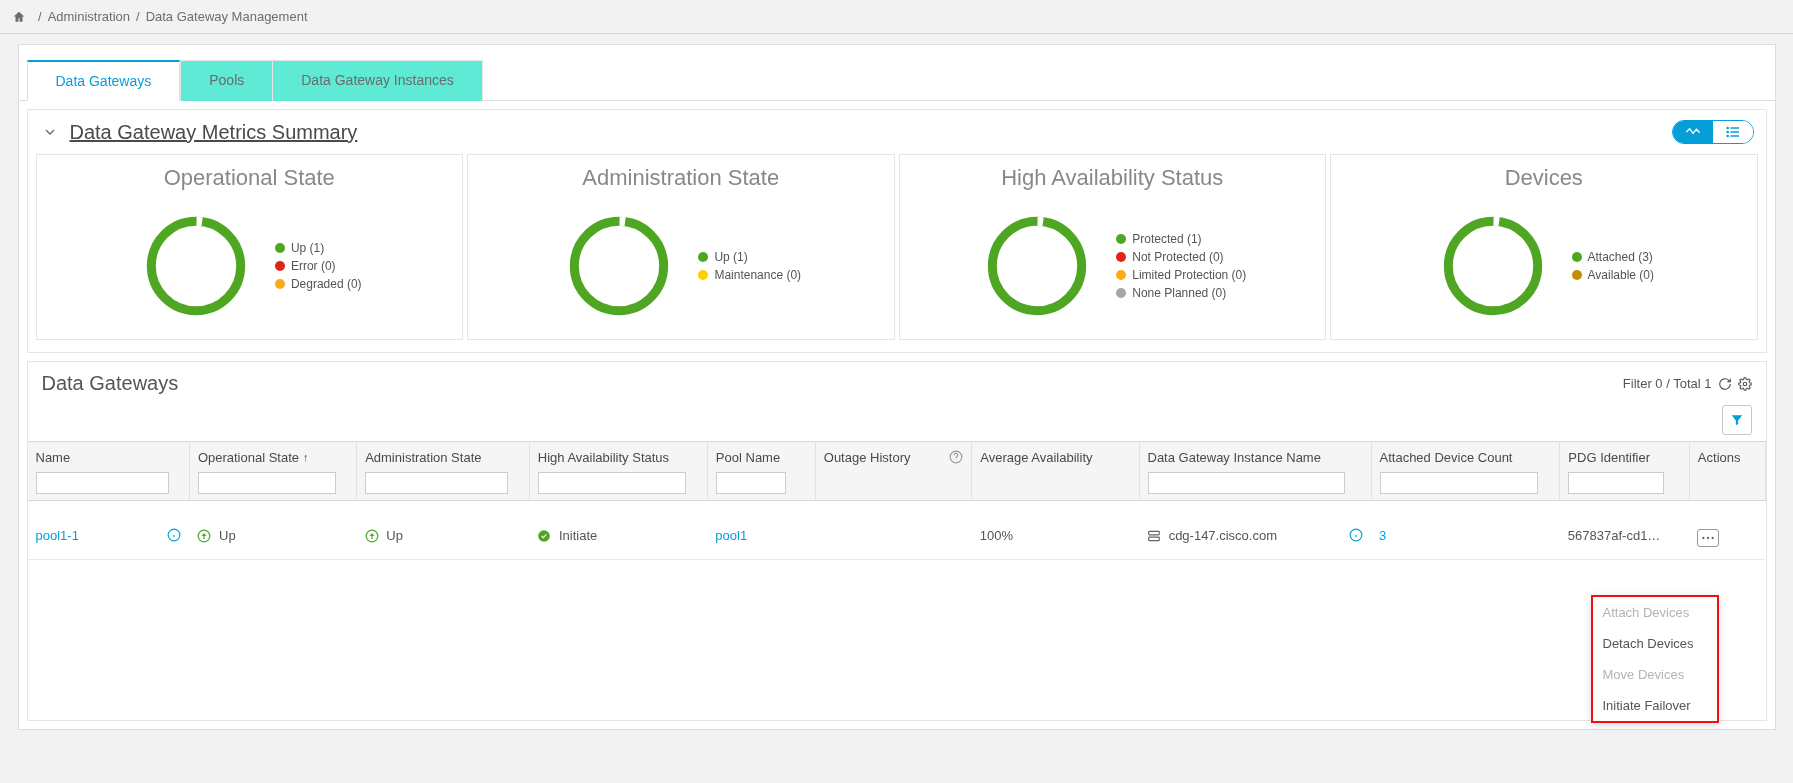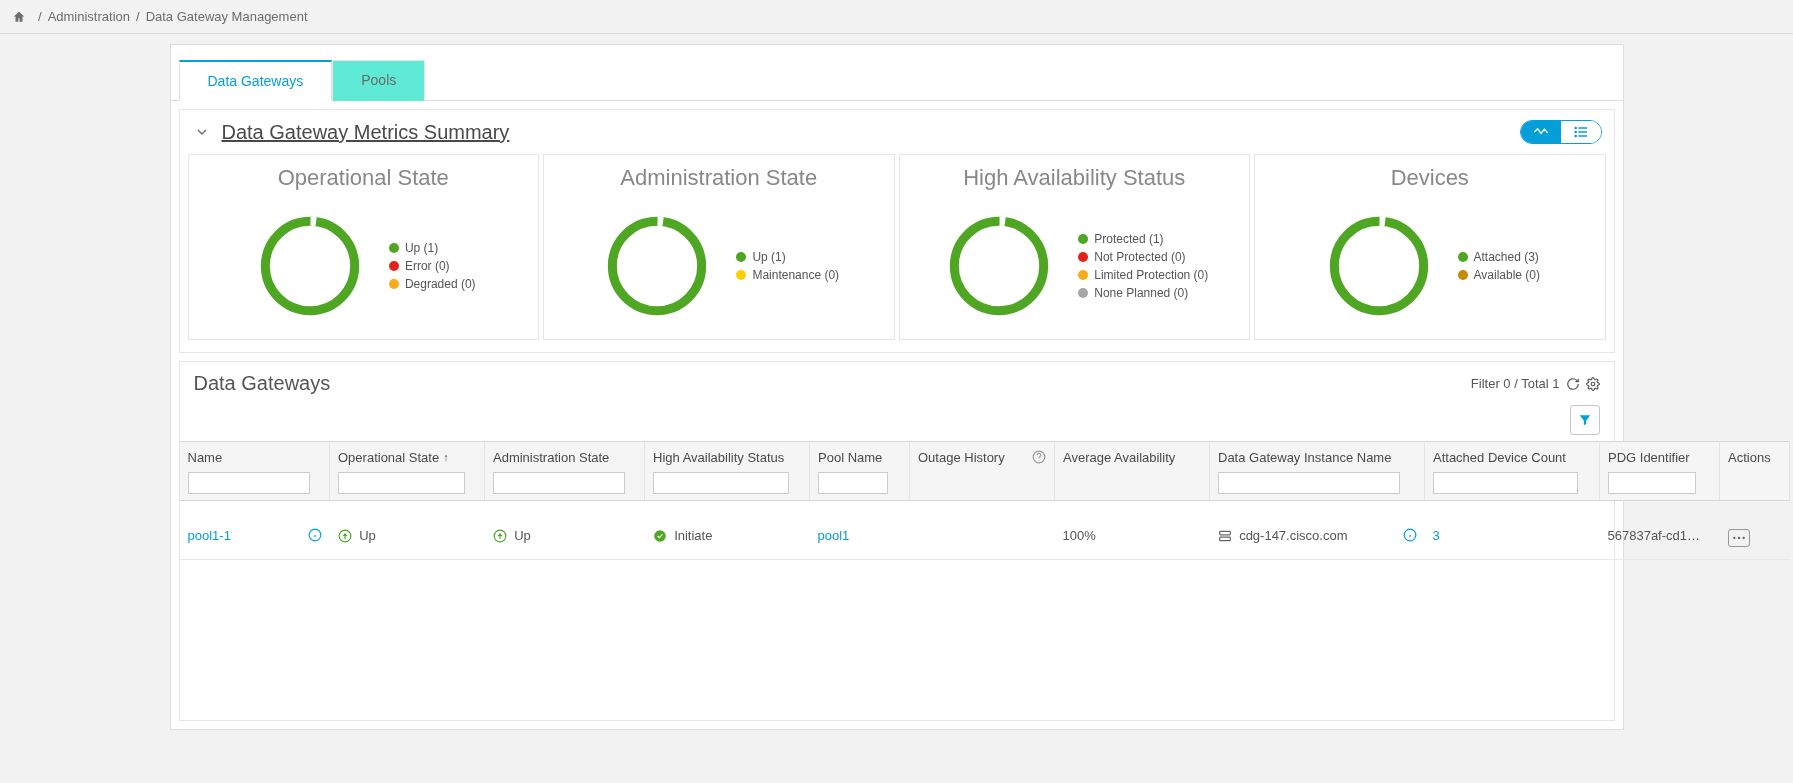--- a/index.html
+++ b/index.html
@@ -23,21 +23,21 @@
   }
   .topbar .home-icon { color:#6d6d6d; margin-right:6px; display:inline-flex; }
   .topbar a { color:#6d6d6d; text-decoration:none; }
   .topbar .sep { margin:0 6px; }
   .page-wrap {
     padding: 10px 12px 12px 12px;
     display:flex;
     justify-content:center;
   }
   .white-card {
-    width: 1454px;
+    width: 1758px;
     background:#fff;
     border:1px solid #dedede;
   }
   
   .tabs {
     display:flex;
     margin: 14px 0 0 8px;
   }
   .tab {
     padding: 11px 28px;
@@ -242,20 +242,21 @@
   <span>Data Gateway Management</span>
 </div>
 
 <div class="page-wrap">
   <div class="white-card" style="position:relative;">
 
     <div class="tab-strip-line">
       <div class="tabs">
         <div class="tab active">Data Gateways</div>
         <div class="tab inactive">Pools</div>
+        <div class="tab inactive">Data Gateway Instances</div>
       </div>
     </div>
 
     <div style="border:1px solid #e5e5e5; margin:8px 8px 8px 8px;">
       <div class="summary-bar">
         <span class="chev">
           <svg width="16" height="16" viewBox="0 0 24 24" fill="none" stroke="currentColor" stroke-width="2">
               <polyline points="6 9 12 15 18 9"></polyline>
             </svg>
         </span>
@@ -537,15 +538,21 @@
                     <circle cx="12" cy="3" r="2"></circle>
                     <circle cx="20" cy="3" r="2"></circle>
                   </svg>
               </span>
             </td>
           </tr>
         </tbody>
       </table>
     </div>
 
+    <div class="context-menu">
+      <div class="disabled">Attach Devices</div>
+      <div>Detach Devices</div>
+      <div class="disabled">Move Devices</div>
+      <div>Initiate Failover</div>
+    </div>
 
   </div>
 </div>
 
 </body></html>

